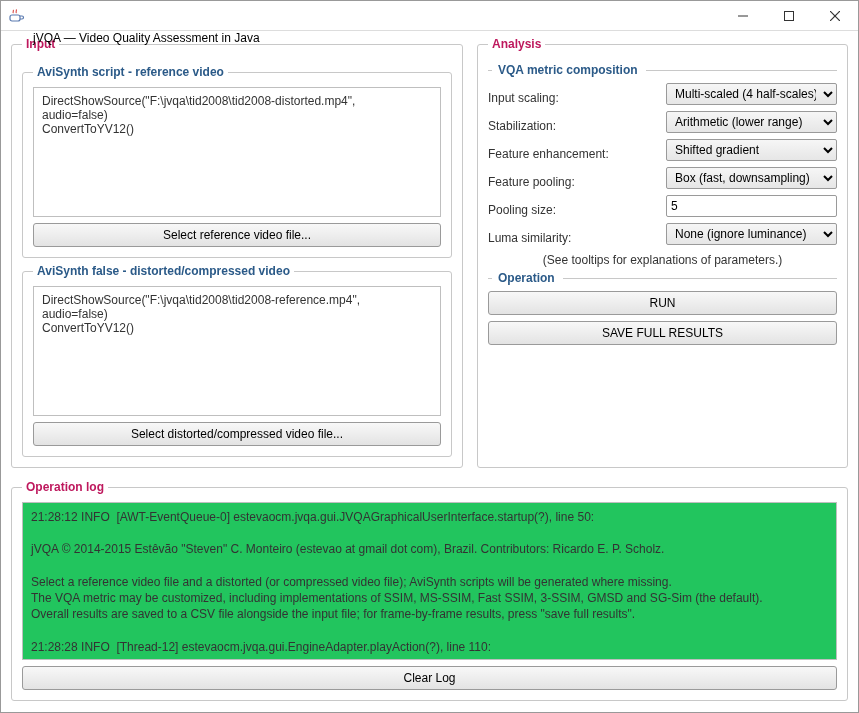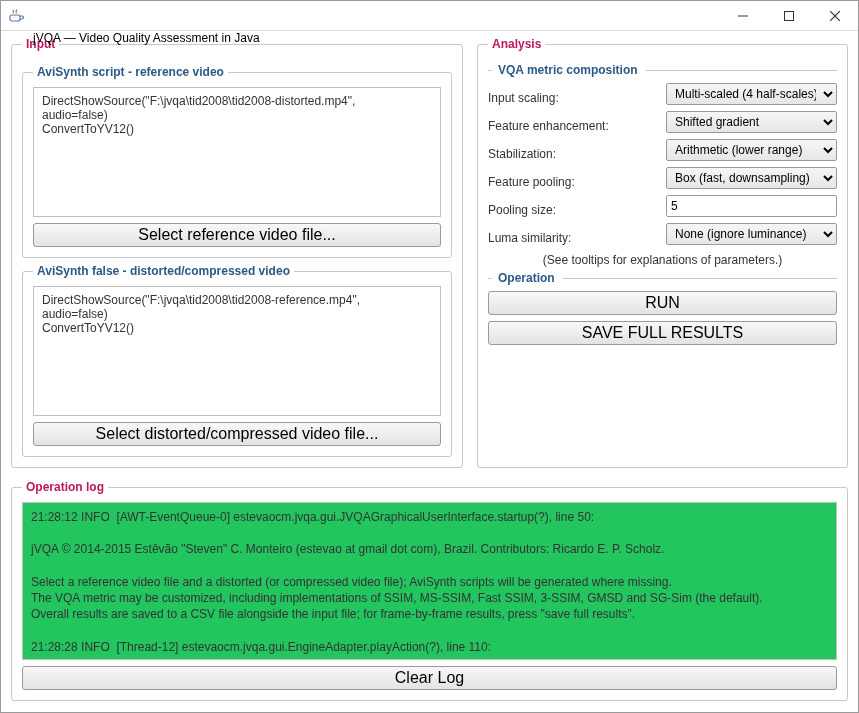--- a/index.html
+++ b/index.html
@@ -13,21 +13,21 @@
   .content { flex: 1; padding: 6px 10px 10px 10px; display: flex; flex-direction: column; gap: 4px; }
   .row-top { display: flex; gap: 14px; }
   .col-input { width: 452px; }
   .col-analysis { flex: 1; }
   fieldset { border: 1px solid #c8c8c8; border-radius: 3px; padding: 8px 10px 10px 10px; margin: 0; }
   fieldset > legend { color: #be185d; font-weight: bold; font-size: 12px; padding: 0 4px; }
   .inner-fs { border: 1px solid #c8c8c8; border-radius: 3px; padding: 8px 10px 10px 10px; margin: 6px 0 0 0; }
   .inner-fs > legend { color: #2b5a88; font-weight: bold; font-size: 12px; padding: 0 4px; }
   .code-box { height: 130px; border: 1px solid #bfbfbf; background: #fff; padding: 6px 8px; font-family: Verdana, sans-serif; font-size: 12px; color: #333; white-space: pre-wrap; overflow: auto; }
   .code-box.short { height: 130px; }
-  .btn { display: block; width: 100%; height: 24px; margin-top: 6px; border: 1px solid #9a9a9a; border-radius: 3px; background: linear-gradient(#f8f8f8, #e3e3e3); font-size: 16px; cursor: pointer; }
+  .btn { display: block; width: 100%; height: 24px; margin-top: 6px; border: 1px solid #9a9a9a; border-radius: 3px; background: linear-gradient(#f8f8f8, #e3e3e3); font-size: 12px; cursor: pointer; }
   .sub-legend { color: #2b5a88; font-weight: bold; font-size: 12px; margin: 4px 0 2px 0; display: flex; align-items: center; }
   .sub-legend::after { content: ""; flex: 1; height: 1px; background: #c8c8c8; margin-left: 8px; }
   .sub-legend::before { content: ""; width: 4px; height: 1px; background: #c8c8c8; margin-right: 6px; }
   .param-row { display: flex; align-items: flex-end; margin-top: 6px; }
   .param-row .lbl { width: 178px; color: #333; }
   .param-row .val { flex: 1; }
   select.combo, input.txt { width: 100%; height: 22px; border: 1px solid #9a9a9a; border-radius: 2px; background: linear-gradient(#f6f6f6, #e6e6e6); font-size: 12px; padding: 0 4px; }
   input.txt { background: #fff; }
   .hint { text-align: center; color: #333; margin: 8px 0 4px 0; }
   .log-area { position: relative; height: 158px; border: 1px solid #bfbfbf; background: #22c55e; padding: 6px 8px; font-family: Verdana, sans-serif; font-size: 12px; color: #333; white-space: pre-wrap; overflow-y: scroll; line-height: 1.35; }
@@ -93,26 +93,26 @@
 
         <div class="sub-legend">
             <span>VQA metric composition</span>
           </div>
 
         <div class="param-row">
           <div class="lbl">Input scaling:</div>
           <div class="val"><select class="combo"><option>Multi-scaled (4 half-scales)</option></select></div>
         </div>
         <div class="param-row">
+          <div class="lbl">Stabilization:</div>
+          <div class="val"><select class="combo"><option>Arithmetic (lower range)</option></select></div>
+        </div>
+        <div class="param-row">
           <div class="lbl">Feature enhancement:</div>
           <div class="val"><select class="combo"><option>Shifted gradient</option></select></div>
-        </div>
-        <div class="param-row">
-          <div class="lbl">Stabilization:</div>
-          <div class="val"><select class="combo"><option>Arithmetic (lower range)</option></select></div>
         </div>
         <div class="param-row">
           <div class="lbl">Feature pooling:</div>
           <div class="val"><select class="combo"><option>Box (fast, downsampling)</option></select></div>
         </div>
         <div class="param-row">
           <div class="lbl">Pooling size:</div>
           <div class="val"><input class="txt" value="5" style=""></div>
         </div>
         <div class="param-row">

